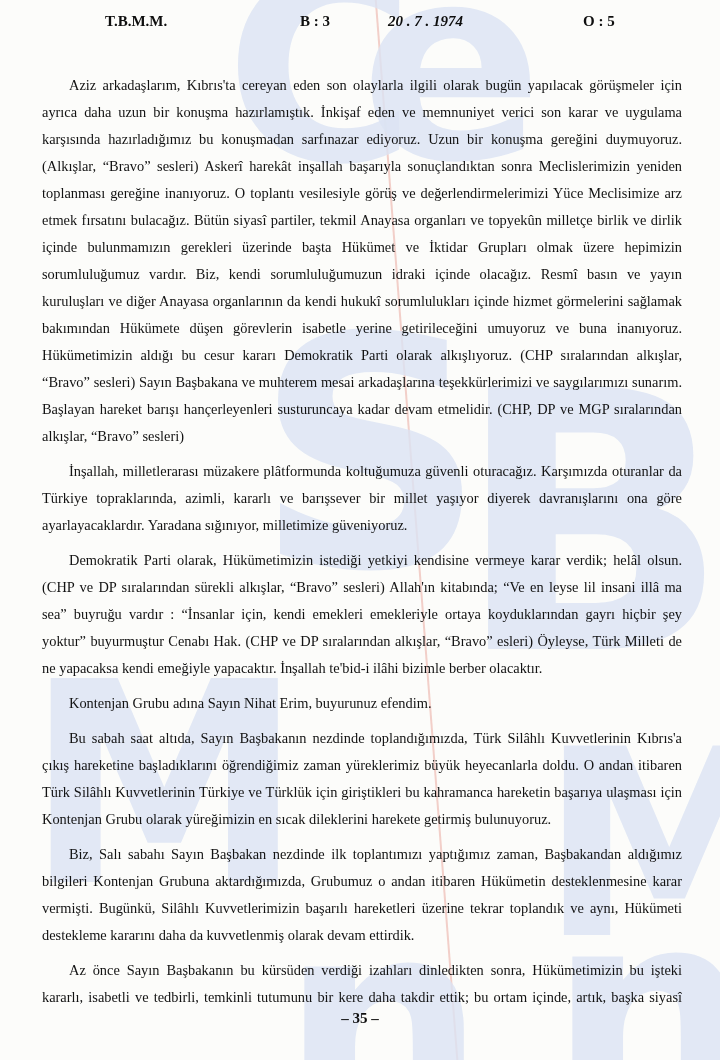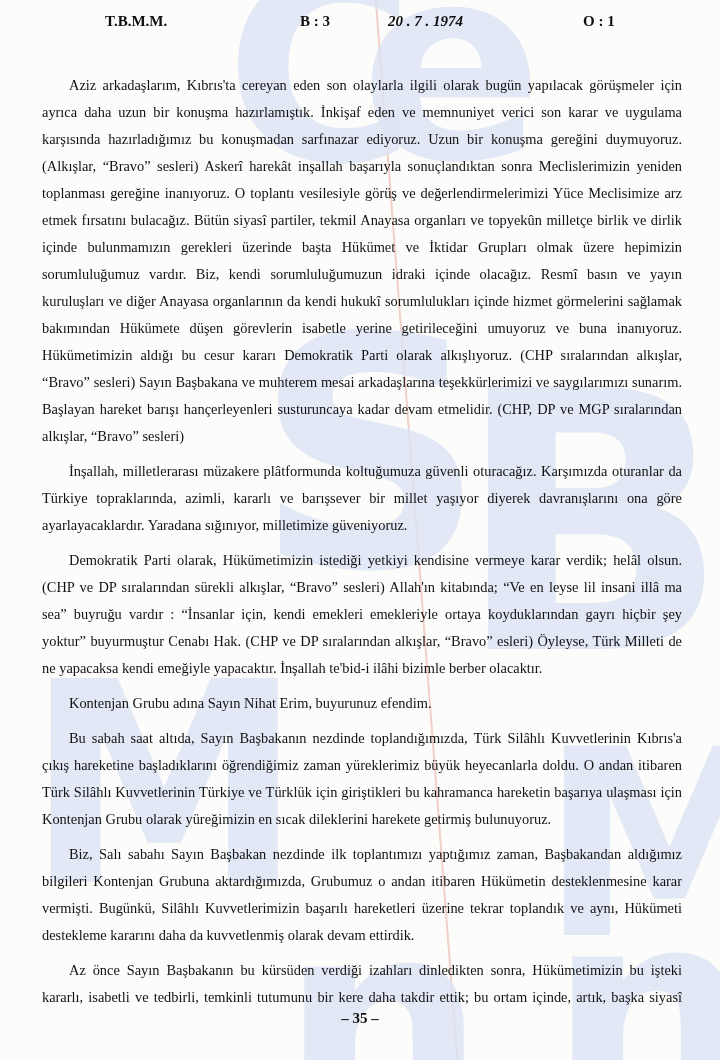--- a/index.html
+++ b/index.html
@@ -61,21 +61,21 @@
       <div class="wm-glyph" style="left: 25px; top: 645px; font-size: 280px; color: rgb(220, 228, 244);">M</div>
       <div class="wm-glyph" style="left: 540px; top: 715px; font-size: 260px; color: rgb(220, 228, 244);">M</div>
       <div class="wm-glyph" style="left: 280px; top: 880px; font-size: 290px; color: rgb(220, 228, 244);">n</div>
       <div class="wm-glyph" style="left: 548px; top: 870px; font-size: 290px; color: rgb(220, 228, 244);">n</div>
     </div>
 
   <div class="hdr">
     <span class="h1">T.B.M.M.</span>
     <span class="h2">B : 3</span>
     <span class="h3">20 . 7 . 1974</span>
-    <span class="h4">O : 1</span>
+    <span class="h4">O : 5</span>
   </div>
 
   <div class="bodytext">
     <p><span>Aziz arkadaşlarım, Kıbrıs'ta cereyan eden son olaylarla ilgili olarak bugün yapılacak görüşmeler için ayrıca daha uzun bir konuşma hazırlamıştık. İnkişaf eden ve memnuniyet verici son karar ve uygulama karşısında hazırladığımız bu konuşmadan sarfınazar ediyoruz. Uzun bir konuşma gereğini duymuyoruz. (Alkışlar, “Bravo” sesleri) Askerî harekât inşallah başarıyla sonuçlandıktan sonra Meclislerimizin yeniden toplanması gereğine inanıyoruz. O toplantı vesilesiyle görüş ve değerlendirmelerimizi Yüce Meclisimize arz etmek fırsatını bulacağız. Bütün siyasî partiler, tekmil Anayasa organları ve topyekûn milletçe birlik ve dirlik içinde bulunmamızın gerekleri üzerinde başta Hükümet ve İktidar Grupları olmak üzere hepimizin sorumluluğumuz vardır. Biz, kendi sorumluluğumuzun idraki içinde olacağız. Resmî basın ve yayın kuruluşları ve diğer Anayasa organlarının da kendi hukukî sorumlulukları içinde hizmet görmelerini sağlamak bakımından Hükümete düşen görevlerin isabetle yerine getirileceğini umuyoruz ve buna inanıyoruz. Hükümetimizin aldığı bu cesur kararı Demokratik Parti olarak alkışlıyoruz.  (CHP sıralarından alkışlar, “Bravo” sesleri) Sayın Başbakana ve muhterem mesai arkadaşlarına teşekkürlerimizi ve saygılarımızı sunarım. Başlayan hareket barışı hançerleyenleri susturuncaya kadar devam etmelidir. (CHP, DP ve MGP sıralarından alkışlar, “Bravo” sesleri)</span></p>
     <p><span>İnşallah, milletlerarası müzakere plâtformunda koltuğumuza güvenli oturacağız. Karşımızda oturanlar da Türkiye topraklarında, azimli, kararlı ve barışsever bir millet yaşıyor diyerek davranışlarını ona göre ayarlayacaklardır. Yaradana sığınıyor, milletimize güveniyoruz.</span></p>
     <p><span>Demokratik Parti olarak, Hükümetimizin istediği yetkiyi kendisine vermeye karar verdik; helâl olsun. (CHP ve DP sıralarından sürekli alkışlar, “Bravo” sesleri) Allah'ın kitabında; “Ve en leyse lil insani illâ ma sea” buyruğu vardır : “İnsanlar için, kendi emekleri emekleriyle ortaya koyduklarından gayrı hiçbir şey yoktur” buyurmuştur Cenabı Hak. (CHP ve DP sıralarından alkışlar, “Bravo” esleri) Öyleyse, Türk Milleti de ne yapacaksa kendi emeğiyle yapacaktır. İnşallah te'bid-i ilâhi bizimle berber olacaktır.</span></p>
     <p><span>Kontenjan Grubu adına Sayın Nihat Erim, buyurunuz efendim.</span></p>
     <p><span>Bu sabah saat altıda, Sayın Başbakanın nezdinde toplandığımızda, Türk Silâhlı Kuvvetlerinin Kıbrıs'a çıkış hareketine başladıklarını öğrendiğimiz zaman yüreklerimiz büyük heyecanlarla doldu. O andan itibaren Türk Silâhlı Kuvvetlerinin Türkiye ve Türklük için giriştikleri bu kahramanca hareketin başarıya ulaşması için Kontenjan Grubu olarak yüreğimizin en sıcak dileklerini harekete getirmiş bulunuyoruz.</span></p>
     <p><span>Biz, Salı sabahı Sayın Başbakan nezdinde ilk toplantımızı yaptığımız zaman, Başbakandan aldığımız bilgileri Kontenjan Grubuna aktardığımızda, Grubumuz o andan itibaren Hükümetin desteklenmesine karar vermişti. Bugünkü, Silâhlı Kuvvetlerimizin başarılı hareketleri üzerine tekrar toplandık ve aynı, Hükümeti destekleme kararını daha da kuvvetlenmiş olarak devam ettirdik.</span></p>
     <p><span>Az önce Sayın Başbakanın bu kürsüden verdiği izahları dinledikten sonra, Hükümetimizin bu işteki kararlı, isabetli ve tedbirli, temkinli tutumunu bir kere daha takdir ettik; bu ortam içinde, artık, başka siyasî mülahazalara, mütalaalara yer görmediğimiz için, biz de, evvelce hazırladığımız</span></p>

